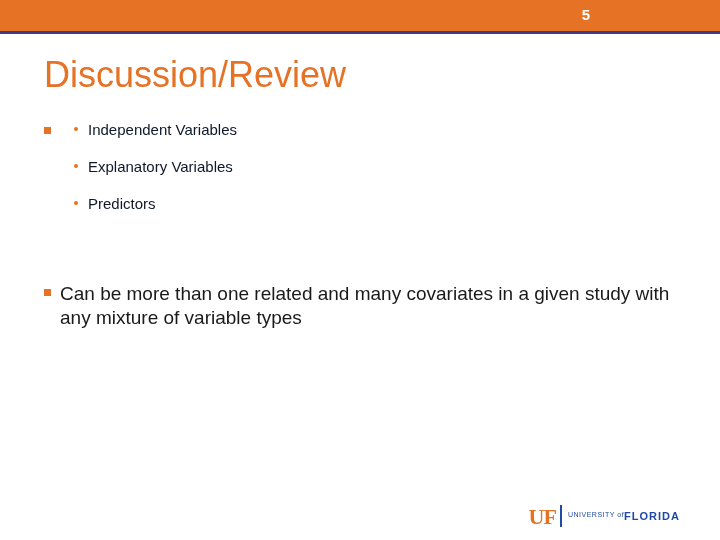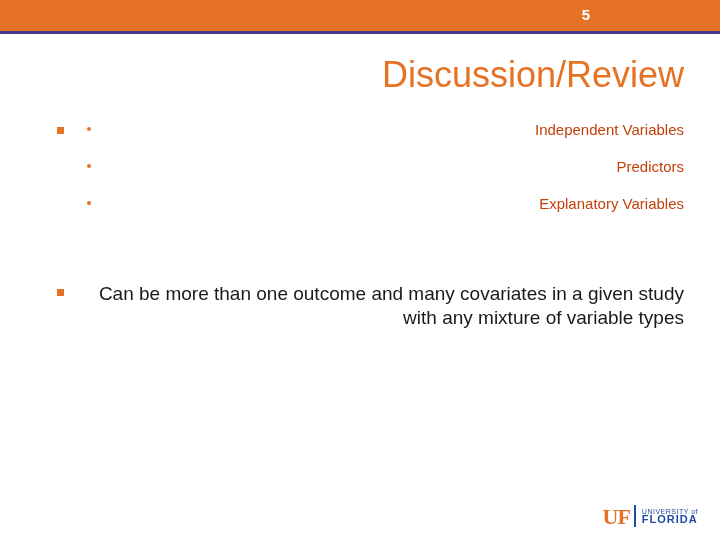--- a/index.html
+++ b/index.html
@@ -1,33 +1,33 @@
 <!DOCTYPE html>
 <html><head>
 <meta charset="utf-8">
 <style>
   * { margin: 0; padding: 0; box-sizing: border-box; }
   html, body { width: 720px; height: 540px; font-family: Arial, Helvetica, sans-serif; background: #fff; overflow: hidden; }
   .slide { width: 720px; height: 540px; position: relative; display: flex; flex-direction: column; }
   .topbar { width: 100%; height: 34px; background: #e57225; position: relative; }
   .topbar::after { content: ""; position: absolute; left: 0; right: 0; bottom: 0; height: 3px; background: #3f3a8c; }
   .pagenum { position: absolute; top: 6px; right: 130px; color: #fff; font-weight: 700; font-size: 15px; }
-  .content { padding: 20px 36px 0 57px; flex: 1; text-align: right; }
+  .content { padding: 20px 36px 0 44px; flex: 1; }
   h1.title { color: #e57225; font-size: 36px; font-weight: 400; margin-bottom: 24px; }
   ul.main-list { list-style: none; }
   ul.main-list > li { position: relative; padding-left: 16px; font-size: 19px; line-height: 1.28; color: #1a1a1a; margin-bottom: 10px; }
   ul.main-list > li .sq { position: absolute; left: 0; top: 7px; width: 7px; height: 7px; background: #e57225; }
   ul.sub-list { list-style: none; margin: 14px 0 26px 14px; }
-  ul.sub-list > li { position: relative; padding-left: 14px; font-size: 15px; color: #c2410c; margin-bottom: 18px; }
+  ul.sub-list > li { position: relative; padding-left: 14px; font-size: 15px; color: #0f172a; margin-bottom: 18px; }
   ul.sub-list > li .dot { position: absolute; left: 0; top: 7px; width: 4px; height: 4px; border-radius: 50%; background: #e57225; }
   .spacer-lg { height: 24px; }
-  .logo { position: absolute; right: 22px; bottom: 10px; display: flex; align-items: center; gap: 6px; }
+  .logo { position: absolute; right: 40px; bottom: 10px; display: flex; align-items: center; gap: 6px; }
   .logo-uf { font-family: Georgia, 'Times New Roman', serif; font-weight: 700; font-size: 22px; color: #e57225; letter-spacing: -1px; }
   .logo-uf .bar { display:inline-block; height:22px; width:2px; background:#1f4aa3; margin-left:4px; vertical-align: -3px; }
-  .logo-txt { display: flex; flex-direction: column; line-height: 0.9; }
+  .logo-txt { display: flex; line-height: 0.9; }
   .logo-txt .l1 { font-size: 7px; letter-spacing: 0.5px; color: #1f4aa3; }
   .logo-txt .l2 { font-size: 11px; font-weight: 700; letter-spacing: 1px; color: #1f4aa3; }
 </style>
 </head>
 <body>
 
 <div class="slide">
 
   <div class="topbar">
     <span class="pagenum">5</span>
@@ -40,39 +40,39 @@
       <li>
         <span class="sq"></span>
 
         <ul class="sub-list">
           <li>
             <span class="dot"></span>
             <span>Independent Variables</span>
           </li>
           <li>
             <span class="dot"></span>
-            <span>Predictors</span>
+            <span>Explanatory Variables</span>
           </li>
           <li>
             <span class="dot"></span>
-            <span>Explanatory Variables</span>
+            <span>Predictors</span>
           </li>
         </ul>
       </li>
     </ul>
 
     <div class="spacer-lg"></div>
 
 
     <div style="height:18px"></div>
 
     <ul class="main-list">
       <li>
         <span class="sq"></span>
-        <span>Can be more than one outcome and many covariates in a given study with any mixture of variable types</span>
+        <span>Can be more than one related and many covariates in a given study with any mixture of variable types</span>
       </li>
     </ul>
   </div>
 
   <div class="logo">
     <span class="logo-uf">
       <span>UF</span><span class="bar"></span>
     </span>
     <span class="logo-txt">
       <span class="l1">UNIVERSITY of</span>

